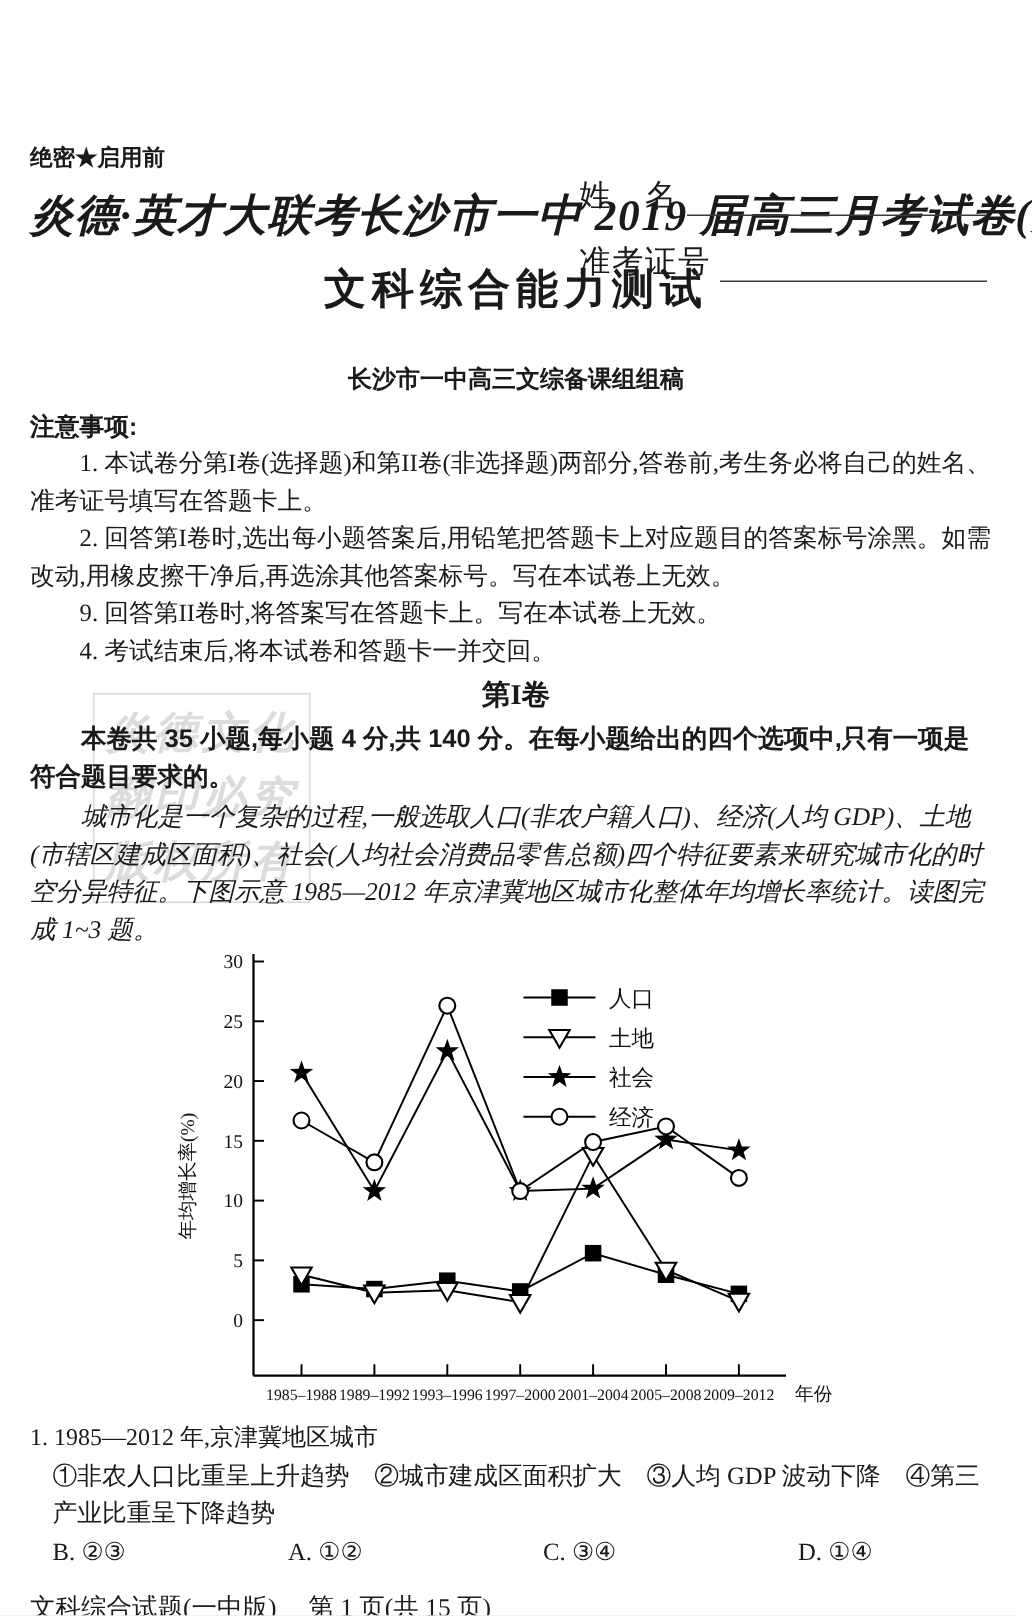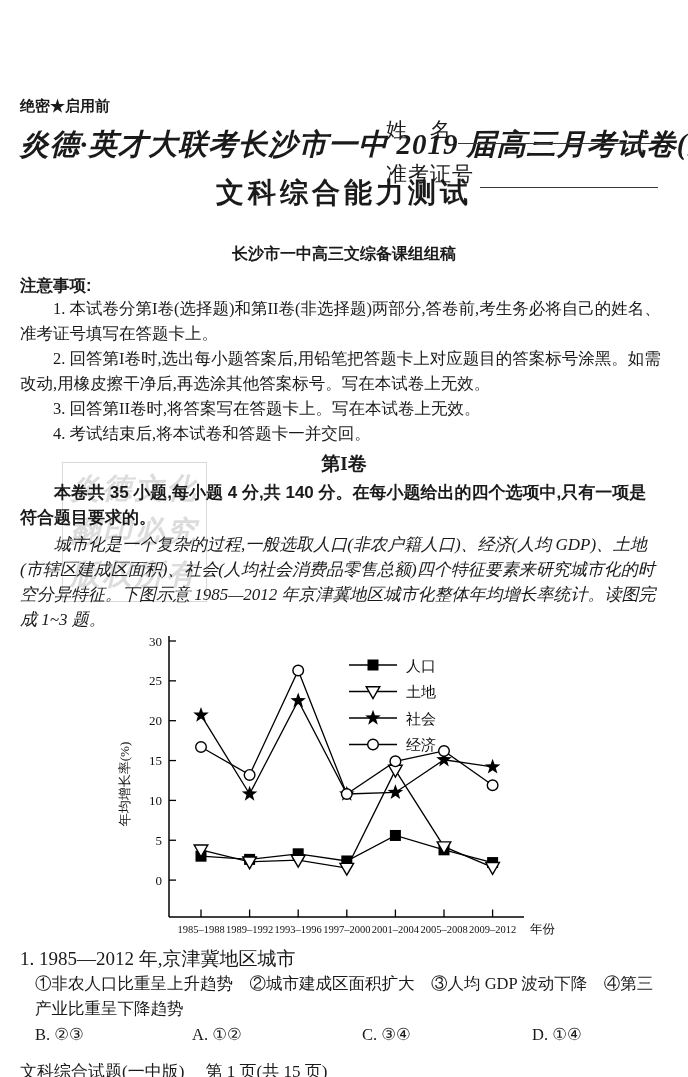--- a/index.html
+++ b/index.html
@@ -31,21 +31,21 @@
   .subject-title{margin-top:10px;text-align:center;font-size:28px;font-weight:bold;letter-spacing:4px;line-height:34px;}
   .byline{margin-top:34px;text-align:center;font-size:16px;font-weight:bold;line-height:20px;}
   .notice-heading{margin-top:10px;font-size:16.5px;font-weight:bold;line-height:22px;}
   .note{margin:0;font-size:16.5px;line-height:25px;text-indent:2em;}
   .part-title{margin-top:5px;text-align:center;font-size:19px;font-weight:bold;line-height:26px;}
   .part-intro{margin:3px 12px 0 0;font-size:17px;font-weight:bold;line-height:25px;text-indent:2em;}
   .passage{margin:2px 0 0 0;font-size:17px;font-style:italic;line-height:25px;text-indent:2em;}
 
   .chart-wrap{margin:0 0 0 76px;width:484px;height:310px;}
 
-  .q-stem{margin:4px 0 0 0;font-size:19px;line-height:25px;}
+  .q-stem{margin:4px 0 0 0;font-size:16px;line-height:25px;}
   .q-items{margin:0;padding-left:15px;font-size:16.5px;line-height:25px;}
   .q-options{display:grid;grid-template-columns:157px 170px 170px auto;padding-left:15px;margin-top:1px;font-size:16.5px;line-height:26px;}
   .footer{margin-top:12px;text-align:left;font-size:17px;line-height:24px;}
 
   
   .watermark{
     position:absolute;left:62px;top:462px;width:145px;height:140px;
     border:1px solid #d9d9d9;box-sizing:border-box;
     display:flex;flex-direction:column;justify-content:space-around;align-items:center;
     padding:4px 0;pointer-events:none;font-style:italic;
@@ -81,21 +81,21 @@
 
     <div class="main-title">炎德·英才大联考长沙市一中 2019 届高三月考试卷(九)</div>
 
     <div class="subject-title sans">文科综合能力测试</div>
 
     <div class="byline sans">长沙市一中高三文综备课组组稿</div>
 
     <div class="notice-heading sans">注意事项:</div>
     <p class="note">1. 本试卷分第I卷(选择题)和第II卷(非选择题)两部分,答卷前,考生务必将自己的姓名、准考证号填写在答题卡上。</p>
     <p class="note">2. 回答第I卷时,选出每小题答案后,用铅笔把答题卡上对应题目的答案标号涂黑。如需改动,用橡皮擦干净后,再选涂其他答案标号。写在本试卷上无效。</p>
-    <p class="note">3. 回答第II卷时,将答案写在答题卡上。写在本试卷上无效。</p>
+    <p class="note">9. 回答第II卷时,将答案写在答题卡上。写在本试卷上无效。</p>
     <p class="note">4. 考试结束后,将本试卷和答题卡一并交回。</p>
 
     <div class="part-title">第I卷</div>
     <p class="part-intro sans">本卷共 35 小题,每小题 4 分,共 140 分。在每小题给出的四个选项中,只有一项是符合题目要求的。</p>
     <p class="passage">城市化是一个复杂的过程,一般选取人口(非农户籍人口)、经济(人均 GDP)、土地(市辖区建成区面积)、社会(人均社会消费品零售总额)四个特征要素来研究城市化的时空分异特征。下图示意 1985—2012 年京津冀地区城市化整体年均增长率统计。读图完成 1~3 题。</p>
 
     <div class="chart-wrap">
       <svg width="484" height="310" viewBox="0 0 484 310" xmlns="http://www.w3.org/2000/svg">
           <line x1="73" y1="4" x2="73" y2="285" stroke="#000000" stroke-width="1.5"></line>
           <line x1="73" y1="285" x2="428" y2="285" stroke="#000000" stroke-width="1.5"></line>

